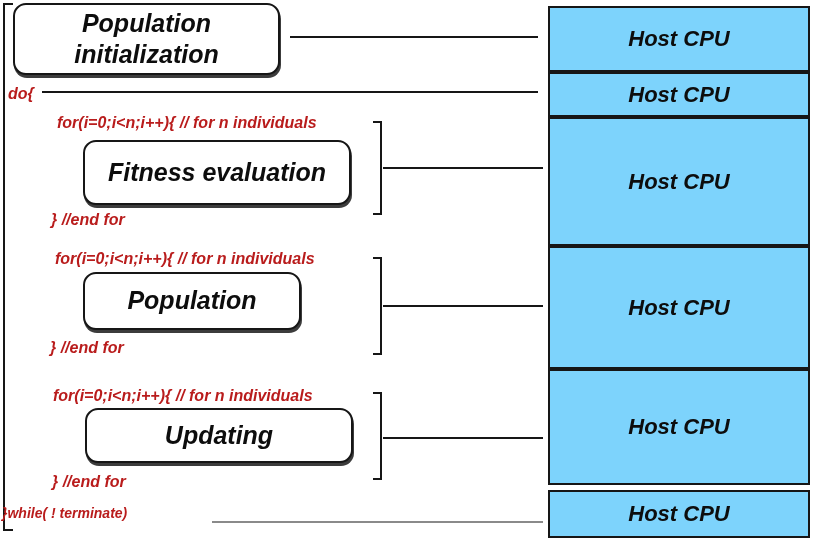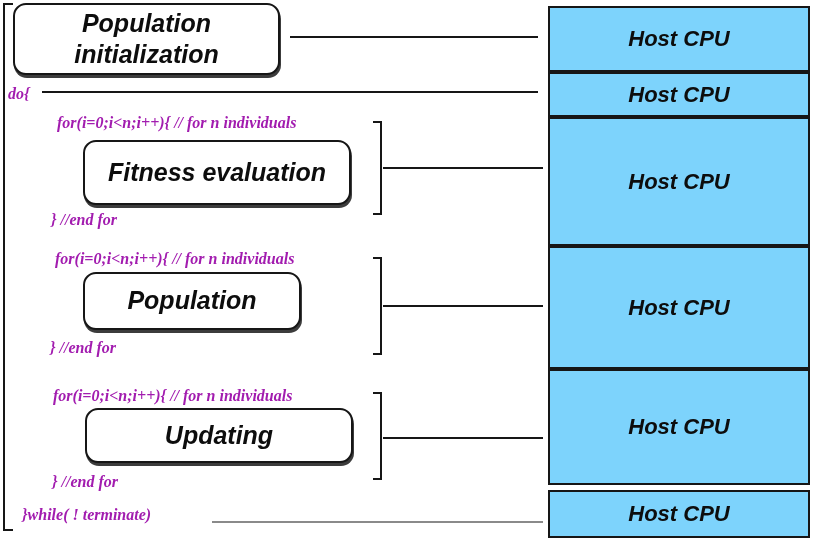--- a/index.html
+++ b/index.html
@@ -3,21 +3,21 @@
 <meta charset="utf-8">
 <style>
   html,body{margin:0;padding:0;background:#ffffff;}
   #stage{
     position:relative;width:817px;height:543px;background:#ffffff;overflow:hidden;
     font-family:"Liberation Sans",sans-serif;color:#0d0d0d;
   }
   .h{position:absolute;height:2px;background:#161616;}
   .code{
     position:absolute;font-style:italic;font-weight:700;font-size:16px;line-height:1.2;
-    white-space:pre;color:#a21caf;font-family:Liberation Serif, serif;
+    white-space:pre;color:#b91c1c;
   }
   .rbox{
     position:absolute;border:2px solid #161616;border-radius:13px;background:#ffffff;
     display:flex;align-items:center;justify-content:center;text-align:center;
     font-style:italic;font-weight:700;font-size:25px;line-height:1.25;
     box-shadow:1px 3px 0 #3c3c3c;box-sizing:border-box;padding:0 14px;
   }
   .loop-bracket{
     position:absolute;width:9px;box-sizing:border-box;
     border:2px solid #161616;border-left:none;background:transparent;
@@ -58,21 +58,21 @@
   <div class="rbox" style="left:83px;top:272px;width:218px;height:58px;">Population</div>
   <div class="h" style="left:383px;top:305px;width:160px;"></div>
   <div class="code" style="left:50px;top:338px;">} //end for</div>
 
   <div class="code" style="left:53px;top:386px;">for(i=0;i&lt;n;i++){ // for n individuals</div>
   <div class="loop-bracket" style="left:373px;top:392px;height:88px;"></div>
   <div class="rbox" style="left:85px;top:408px;width:268px;height:55px;">Updating</div>
   <div class="h" style="left:383px;top:437px;width:160px;"></div>
   <div class="code" style="left:52px;top:472px;">} //end for</div>
 
-  <div class="code" style="left:22px;top:505px;font-size:16px;">}while( ! terminate)</div>
+  <div class="code" style="left:2px;top:505px;font-size:14px;">}while( ! terminate)</div>
   <div class="h gray" style="left:212px;top:521px;width:331px;"></div>
 
   <div class="host" style="top:6px;height:66px;">Host CPU</div>
   <div class="host" style="top:72px;height:45px;">Host CPU</div>
   <div class="host" style="top:117px;height:129px;">Host CPU</div>
   <div class="host" style="top:246px;height:123px;">Host CPU</div>
   <div class="host" style="top:369px;height:116px;">Host CPU</div>
   <div class="host" style="top:490px;height:48px;">Host CPU</div>
 
 </div>

